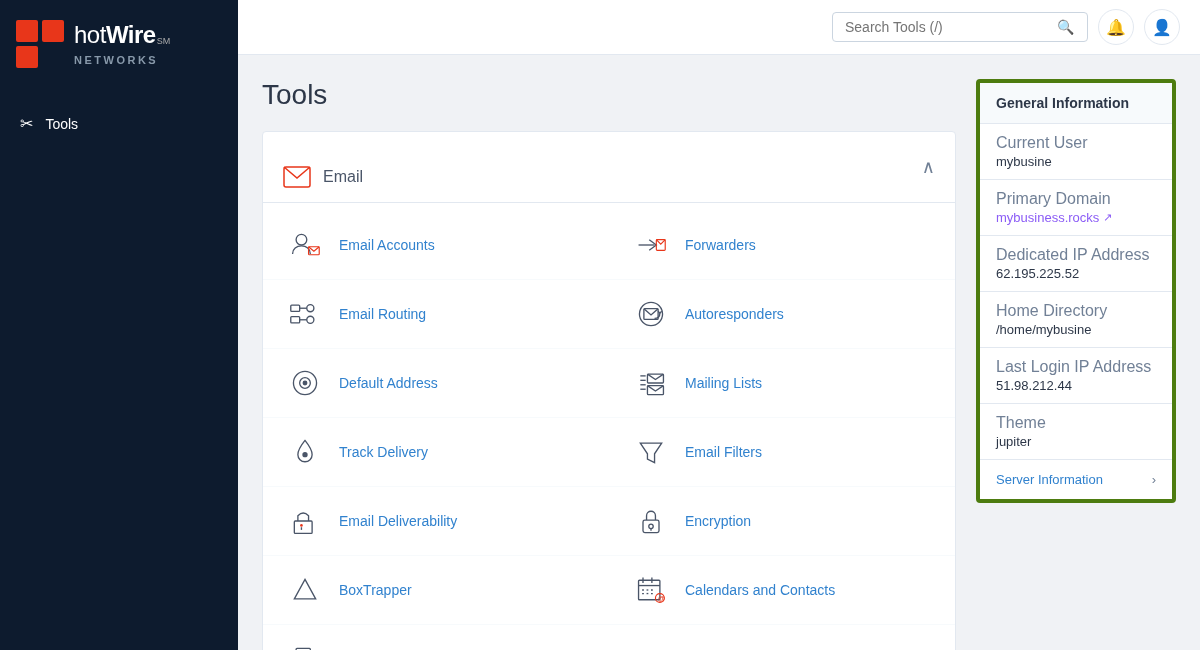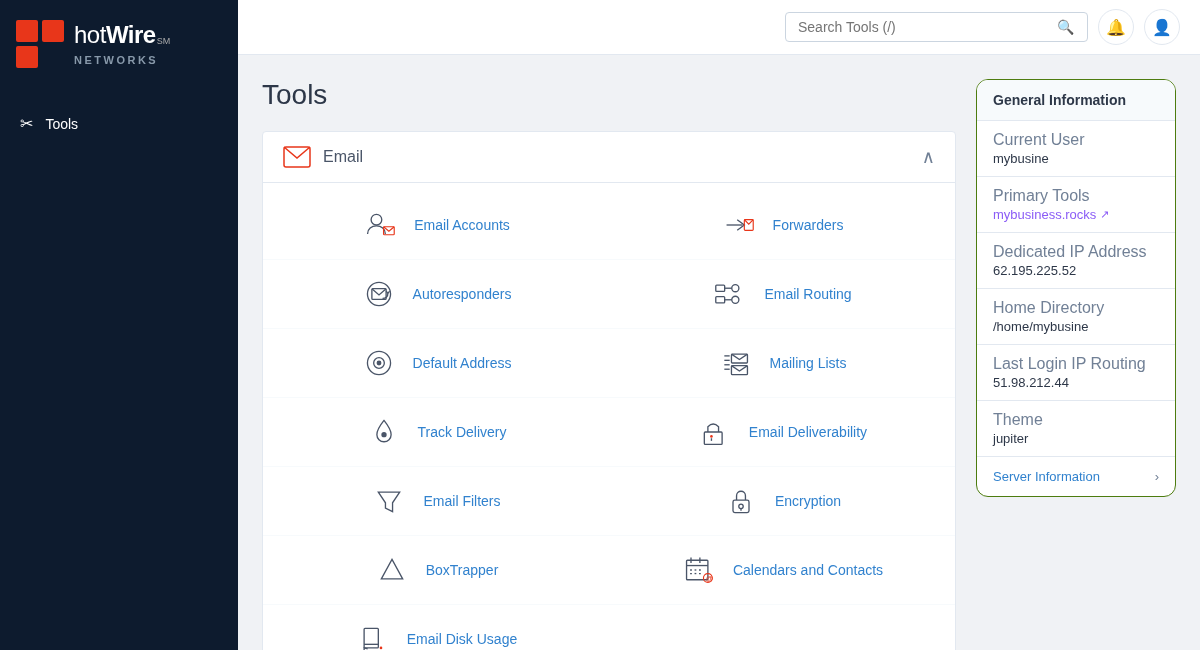--- a/index.html
+++ b/index.html
@@ -48,21 +48,21 @@
       border-bottom: 1px solid #e2e8f0;
       gap: 10px;
     }
     #search-bar {
       display: flex;
       align-items: center;
       border: 1px solid #cbd5e0;
       border-radius: 4px;
       padding: 6px 12px;
       gap: 8px;
-      width: 303px;
+      width: 256px;
       background: #fff;
     }
     #search-bar input {
       border: none;
       outline: none;
       font-size: 14px;
       color: #4a5568;
       width: 100%;
     }
     #search-bar .search-icon { color: #718096; font-size: 14px; }
@@ -110,41 +110,41 @@
       display: flex;
       align-items: center;
       justify-content: space-between;
       padding: 14px 20px;
       border-bottom: 1px solid #e2e8f0;
     }
     #email-card-header-left {
       display: flex;
       align-items: center;
       gap: 12px;
+      margin-top: 20px;
     }
     #email-card-header-left span {
       font-size: 16px;
       color: #4a5568;
       font-weight: 500;
     }
 
     
     #tools-grid {
       display: grid;
       grid-template-columns: 1fr 1fr;
       padding: 8px 0;
     }
     .tool-item {
       display: flex;
       align-items: center;
       gap: 16px;
       padding: 16px 24px;
       cursor: pointer;
       border-bottom: 1px solid #f7fafc;
-      justify-content: center;
     }
     .tool-item-label {
       color: #3182ce;
       font-size: 14px;
     }
     .tool-icon {
       width: 36px;
       height: 36px;
       flex-shrink: 0;
       display: flex;
@@ -153,22 +153,22 @@
     }
     .tool-icon svg { width: 32px; height: 32px; }
 
     
     #right-panel {
       width: 200px;
       flex-shrink: 0;
     }
     #info-card {
       background: #fff;
-      border: 1px solid #4d7c0f;
-      border-radius: 12px;
+      border: 4px solid #4d7c0f;
+      border-radius: 4px;
       overflow: hidden;
     }
     #info-card-title {
       background: #f7fafc;
       padding: 12px 16px;
       font-size: 14px;
       font-weight: 600;
       color: #2d3748;
       border-bottom: 1px solid #e2e8f0;
     }
@@ -299,42 +299,42 @@
                 <rect x="24" y="12" width="10" height="12" rx="1" fill="none" stroke="#e8361a" stroke-width="1.3"></rect>
                 <polyline points="24,12 29,17 34,12" fill="none" stroke="#e8361a" stroke-width="1.3"></polyline>
               </svg>
             </div>
             <span class="tool-item-label">Forwarders</span>
           </div>
 
           <div class="tool-item">
             <div class="tool-icon">
               <svg viewBox="0 0 36 36" fill="none" stroke="#4a5568" stroke-width="1.5">
-                <circle cx="18" cy="18" r="13"></circle>
-                <rect x="10" y="12" width="16" height="12" rx="1" fill="none"></rect>
-                <polyline points="10,12 18,19 26,12"></polyline>
-                <path d="M22 23 Q28 23 28 17" stroke="#4a5568" fill="none"></path>
-                <polyline points="26,15 28,17 30,15" fill="none"></polyline>
-              </svg>
-            </div>
-            <span class="tool-item-label">Autoresponders</span>
-          </div>
-
-          <div class="tool-item">
-            <div class="tool-icon">
-              <svg viewBox="0 0 36 36" fill="none" stroke="#4a5568" stroke-width="1.5">
                 <rect x="2" y="8" width="10" height="7" rx="1"></rect>
                 <rect x="2" y="21" width="10" height="7" rx="1"></rect>
                 <circle cx="24" cy="11.5" r="4"></circle>
                 <circle cx="24" cy="24.5" r="4"></circle>
                 <line x1="12" y1="11.5" x2="20" y2="11.5"></line>
                 <line x1="12" y1="24.5" x2="20" y2="24.5"></line>
               </svg>
             </div>
             <span class="tool-item-label">Email Routing</span>
+          </div>
+
+          <div class="tool-item">
+            <div class="tool-icon">
+              <svg viewBox="0 0 36 36" fill="none" stroke="#4a5568" stroke-width="1.5">
+                <circle cx="18" cy="18" r="13"></circle>
+                <rect x="10" y="12" width="16" height="12" rx="1" fill="none"></rect>
+                <polyline points="10,12 18,19 26,12"></polyline>
+                <path d="M22 23 Q28 23 28 17" stroke="#4a5568" fill="none"></path>
+                <polyline points="26,15 28,17 30,15" fill="none"></polyline>
+              </svg>
+            </div>
+            <span class="tool-item-label">Autoresponders</span>
           </div>
 
           <div class="tool-item">
             <div class="tool-icon">
               <svg viewBox="0 0 36 36" fill="none" stroke="#4a5568" stroke-width="1.5">
                 <circle cx="18" cy="18" r="13"></circle>
                 <circle cx="18" cy="18" r="6"></circle>
                 <circle cx="18" cy="18" r="2" fill="#4a5568"></circle>
               </svg>
             </div>
@@ -364,36 +364,36 @@
                 <circle cx="18" cy="21" r="3" fill="#4a5568" stroke="none"></circle>
               </svg>
             </div>
             <span class="tool-item-label">Track Delivery</span>
           </div>
 
 
           <div class="tool-item">
             <div class="tool-icon">
               <svg viewBox="0 0 36 36" fill="none" stroke="#4a5568" stroke-width="1.5">
+                <polygon points="6,8 30,8 22,20 22,30 14,26 14,20"></polygon>
+              </svg>
+            </div>
+            <span class="tool-item-label">Email Filters</span>
+          </div>
+
+          <div class="tool-item">
+            <div class="tool-icon">
+              <svg viewBox="0 0 36 36" fill="none" stroke="#4a5568" stroke-width="1.5">
                 <rect x="6" y="18" width="20" height="14" rx="1"></rect>
                 <path d="M10 18 L10 12 Q16 6 22 12 L22 18"></path>
                 <line x1="14" y1="25" x2="14" y2="28"></line>
                 <circle cx="14" cy="23" r="1.5" fill="#e8361a" stroke="none"></circle>
               </svg>
             </div>
             <span class="tool-item-label">Email Deliverability</span>
-          </div>
-
-          <div class="tool-item">
-            <div class="tool-icon">
-              <svg viewBox="0 0 36 36" fill="none" stroke="#4a5568" stroke-width="1.5">
-                <polygon points="6,8 30,8 22,20 22,30 14,26 14,20"></polygon>
-              </svg>
-            </div>
-            <span class="tool-item-label">Email Filters</span>
           </div>
 
           <div class="tool-item">
             <div class="tool-icon">
               <svg viewBox="0 0 36 36" fill="none" stroke="#4a5568" stroke-width="1.5">
                 <rect x="9" y="17" width="18" height="14" rx="2"></rect>
                 <path d="M13 17 L13 12 a5 5 0 0 1 10 0 L23 17"></path>
                 <circle cx="18" cy="24" r="2.5" fill="none"></circle>
                 <line x1="18" y1="26.5" x2="18" y2="29"></line>
               </svg>
@@ -449,39 +449,39 @@
     <div id="right-panel">
       <div id="info-card">
         <div id="info-card-title">General Information</div>
 
         <div class="info-row">
           <div class="info-row-label">Current User</div>
           <div class="info-row-value">mybusine</div>
         </div>
 
         <div class="info-row">
-          <div class="info-row-label">Primary Tools</div>
+          <div class="info-row-label">Primary Domain</div>
           <div class="info-row-value link">
             <span>mybusiness.rocks</span>
             <span class="ext-icon">↗</span>
           </div>
         </div>
 
         <div class="info-row">
           <div class="info-row-label">Dedicated IP Address</div>
           <div class="info-row-value">62.195.225.52</div>
         </div>
 
         <div class="info-row">
           <div class="info-row-label">Home Directory</div>
           <div class="info-row-value">/home/mybusine</div>
         </div>
 
         <div class="info-row">
-          <div class="info-row-label">Last Login IP Routing</div>
+          <div class="info-row-label">Last Login IP Address</div>
           <div class="info-row-value">51.98.212.44</div>
         </div>
 
         <div class="info-row">
           <div class="info-row-label">Theme</div>
           <div class="info-row-value">jupiter</div>
         </div>
 
         <div id="server-info-row">
           <span>Server Information</span>

